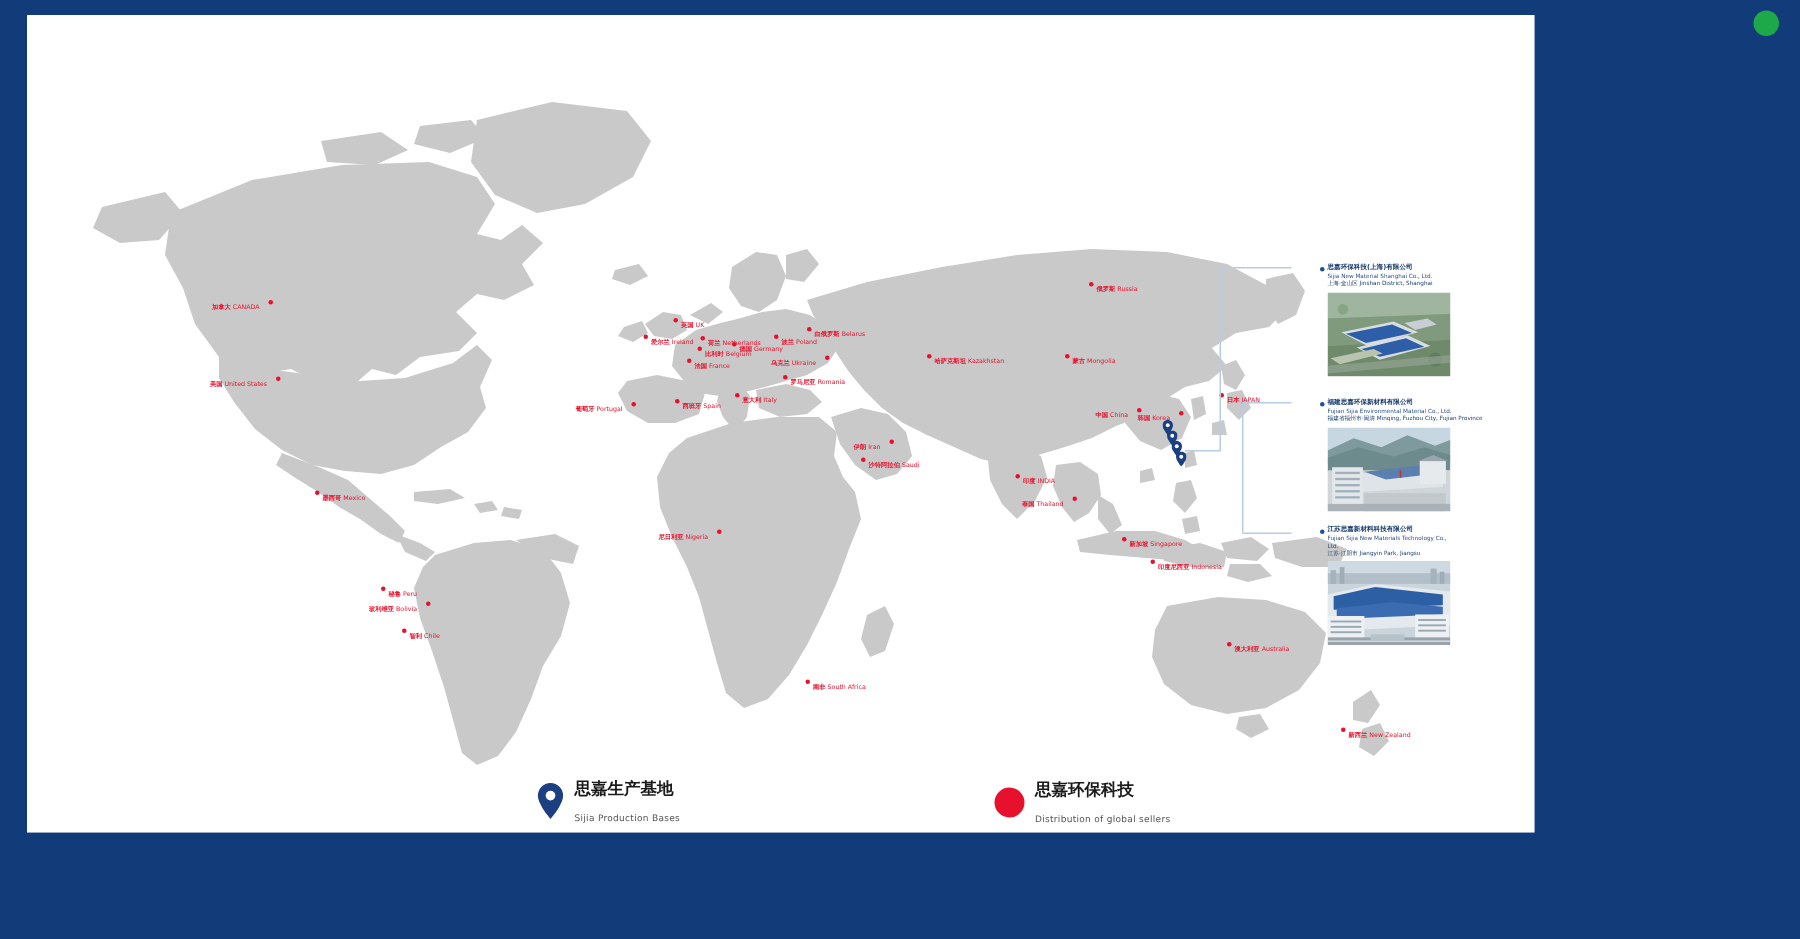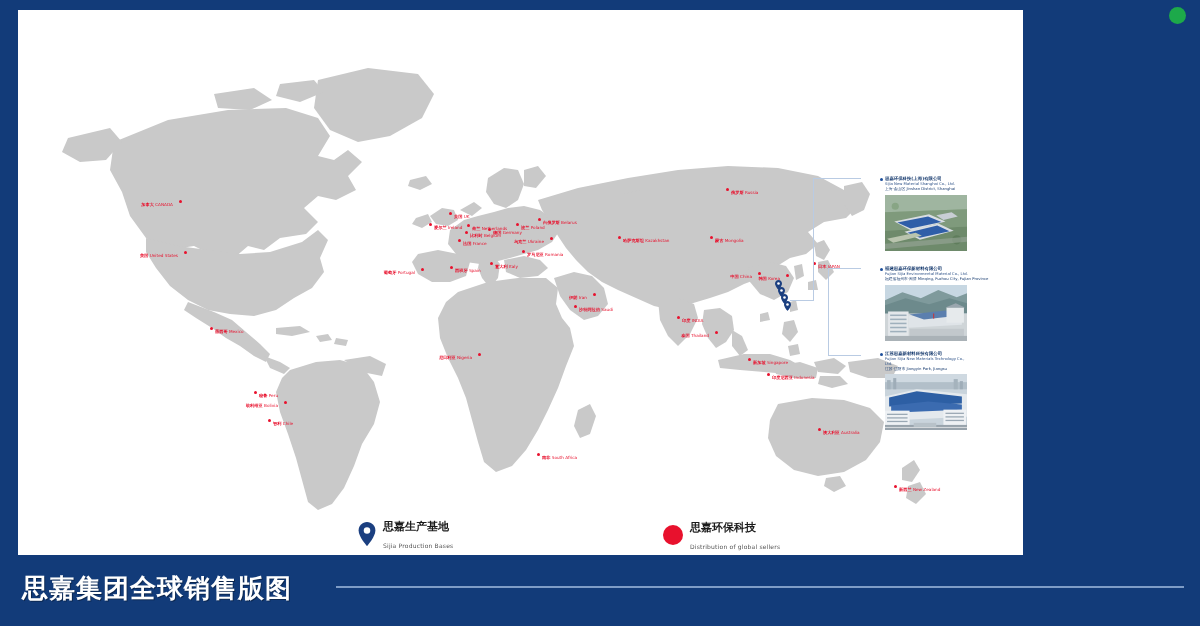--- a/index.html
+++ b/index.html
@@ -549,18 +549,14 @@
         <span class="lg-sym lg-circle"></span>
         <span>
           <span class="lg-cn">思嘉环保科技</span><br>
           <span class="lg-en">Distribution of global sellers</span>
         </span>
       </div>
     </div>
 
   </div>
 
-  <div id="footer">
-    <div id="footer-title">思嘉集团全球销售版图</div>
-    <div id="footer-rule"></div>
-  </div>
 
 </div>
 
 </body></html>

